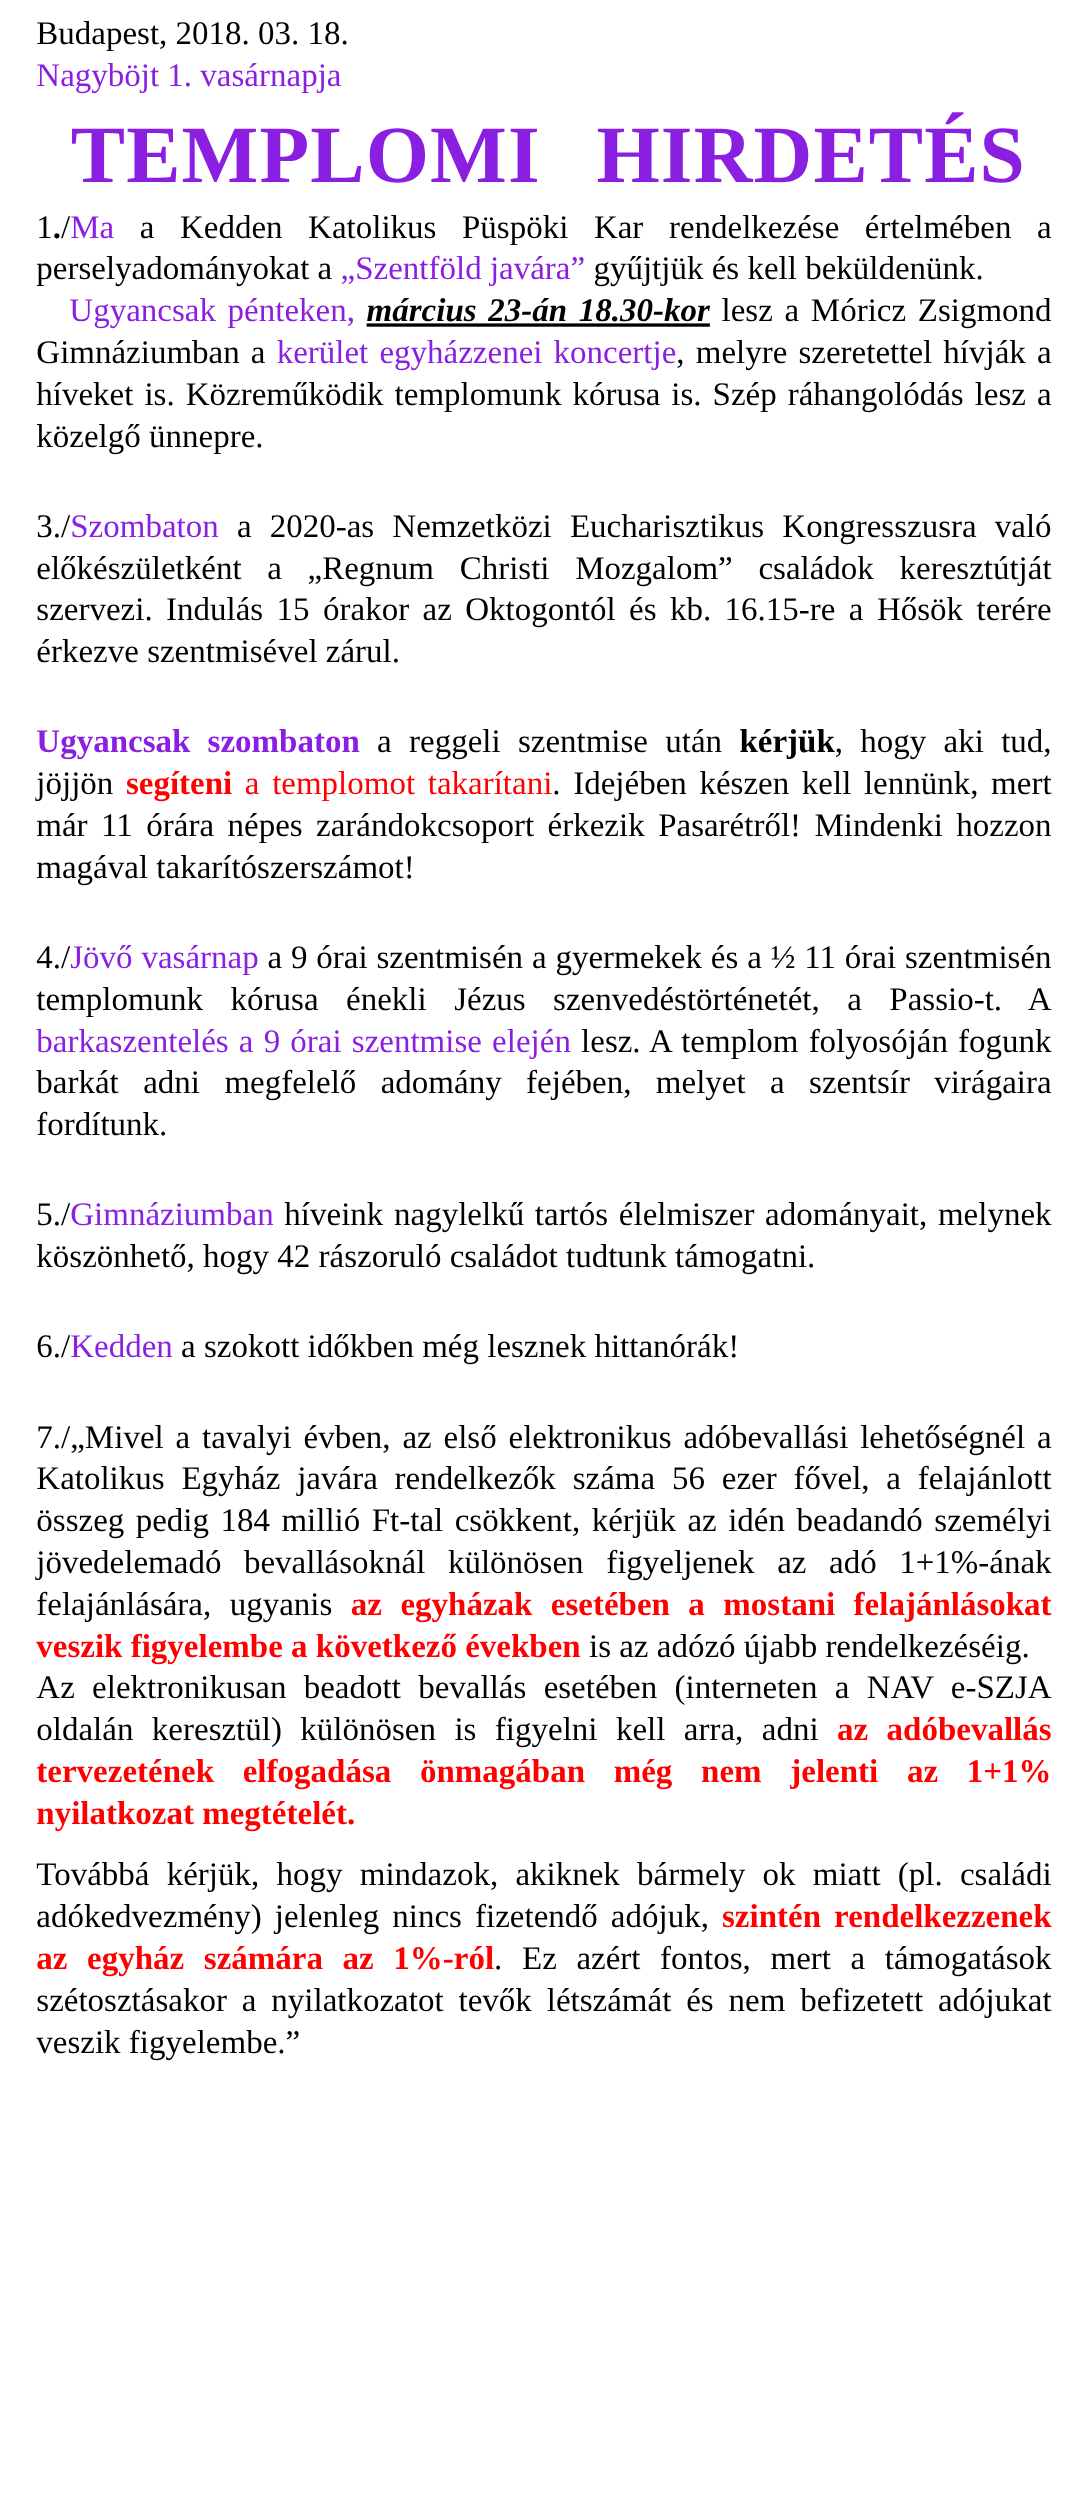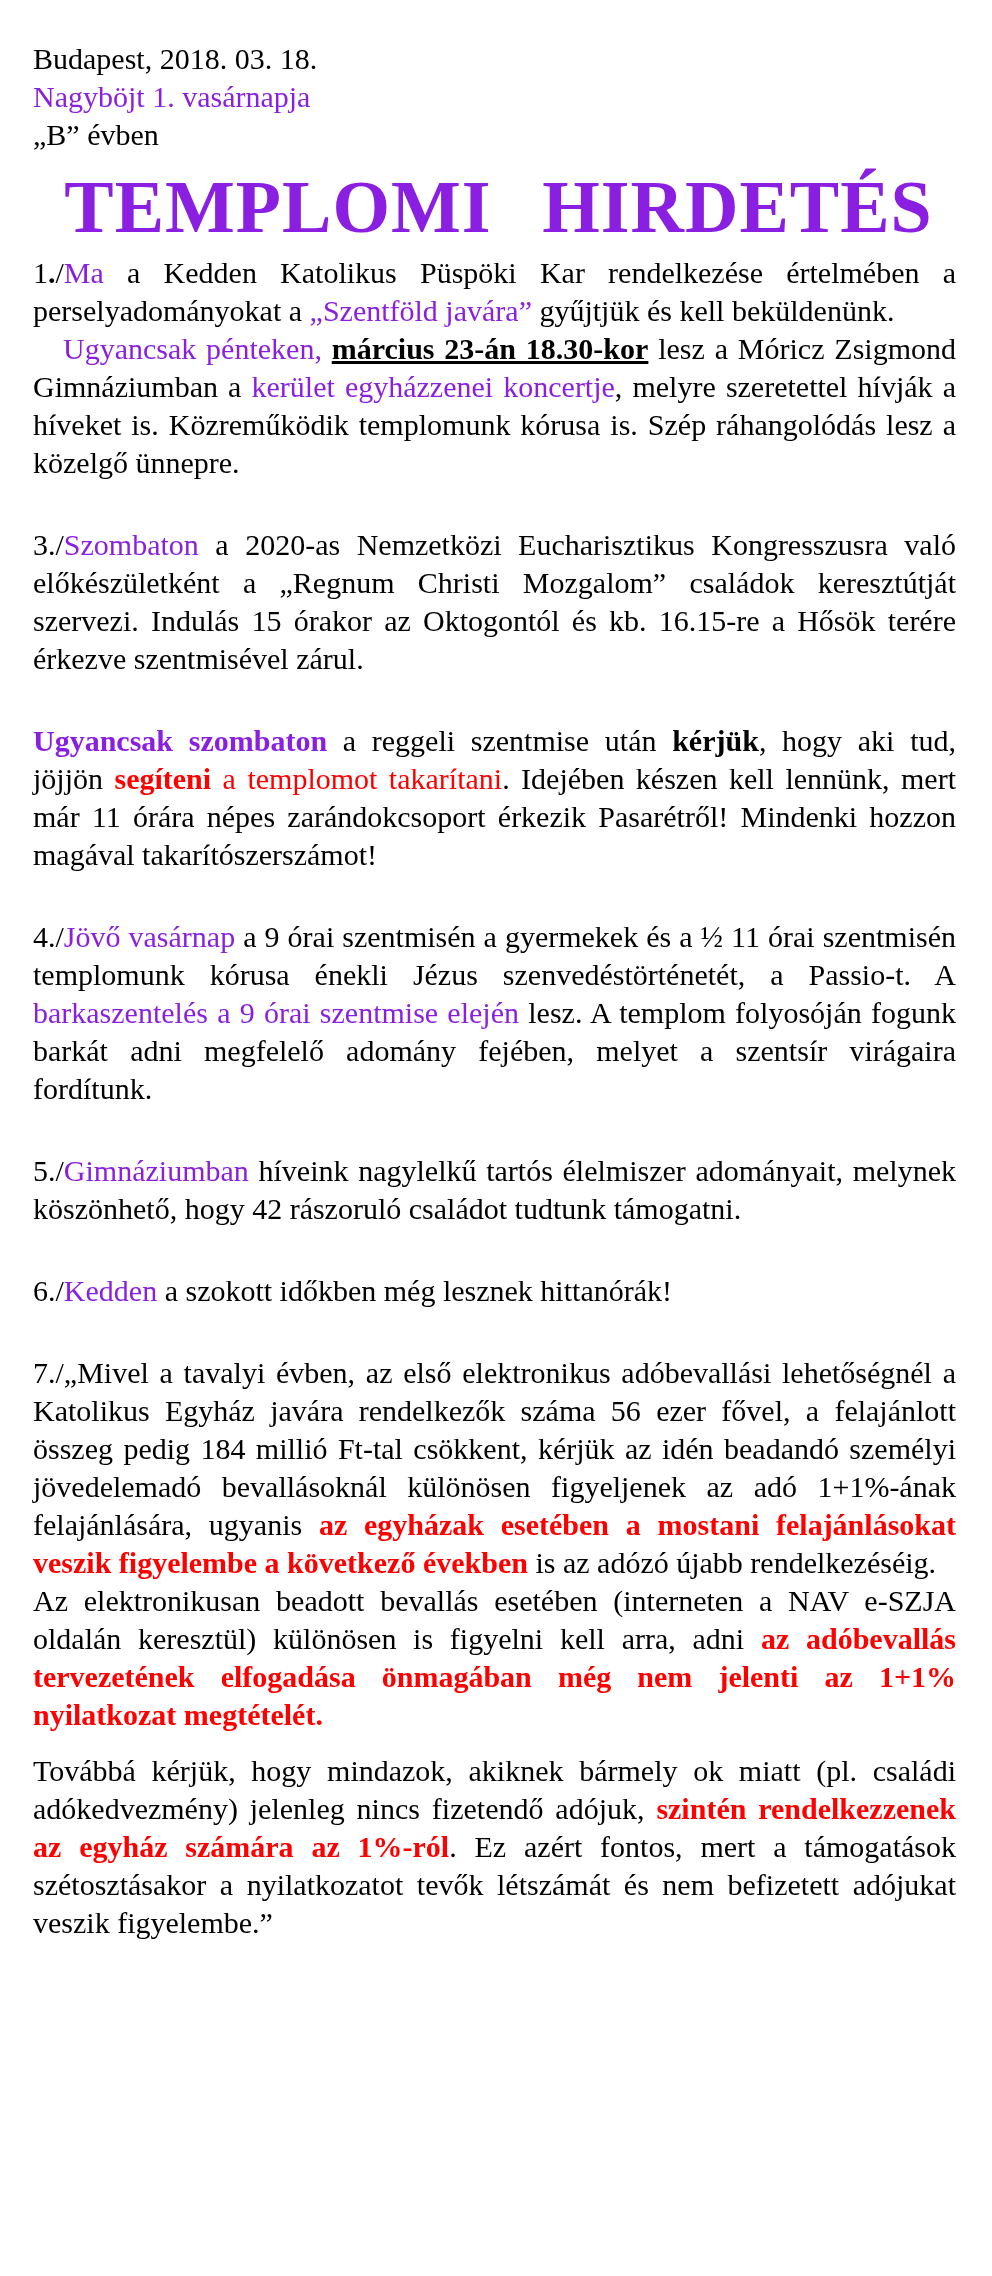--- a/index.html
+++ b/index.html
@@ -14,21 +14,21 @@
     width: 992px;
     height: 2276px;
     overflow: hidden;
     background: var(--paper);
     color: var(--ink);
     font-family: "Liberation Serif", "DejaVu Serif", serif;
   }
   .page {
     width: 992px;
     height: 1924px;
-    padding: 40px 36px 0 33px;
+    padding: 12px 36px 0 33px;
   }
   .hdr-line {
     font-size: 30px;
     line-height: 38px;
     white-space: nowrap;
   }
   .hdr-purple { color: var(--purple); }
   .doc-title {
     color: var(--purple);
     font-weight: bold;
@@ -45,35 +45,34 @@
     line-height: 38px;
     text-align: justify;
     margin: 0;
   }
   .gap    { margin-top: 44px; }
   .gap-sm { margin-top: 18px; }
   .indent { text-indent: 30px; }
   
   .s-k   { color: var(--ink); }
   .s-kb  { color: var(--ink); font-weight: bold; }
-  .s-kbu { color: var(--ink); font-weight: bold; text-decoration: underline; }
+  .s-kbu { color: var(--ink); font-weight: bold; text-decoration: underline; font-style: italic; }
   .s-p   { color: var(--purple); }
   .s-pb  { color: var(--purple); font-weight: bold; }
   .s-r   { color: var(--red); }
   .s-rb  { color: var(--red); font-weight: bold; }
 </style>
 </head>
 <body>
 
 <div class="page">
 
   <div>
     <div class="hdr-line">Budapest, 2018. 03. 18.</div>
     <div class="hdr-line hdr-purple">Nagyböjt 1. vasárnapja</div>
-    <div class="hdr-line">„B” évben</div>
   </div>
 
   <h1 class="doc-title">TEMPLOMI HIRDETÉS</h1>
 
   <p class="para"><span class="run s-k">1</span><span class="run s-kb">.</span><span class="run s-k">/</span><span class="run s-p">Ma</span><span class="run s-k"> a Kedden Katolikus Püspöki Kar rendelkezése értelmében a perselyadományokat a </span><span class="run s-p">„Szentföld javára”</span><span class="run s-k"> gyűjtjük és kell beküldenünk.</span></p>
   <p class="para indent"><span class="run s-p">Ugyancsak pénteken, </span><span class="run s-kbu">március 23-án 18.30-kor</span><span class="run s-k"> lesz a Móricz Zsigmond Gimnáziumban a </span><span class="run s-p">kerület egyházzenei koncertje</span><span class="run s-k">, melyre szeretettel hívják a híveket is. Közreműködik templomunk kórusa is. Szép ráhangolódás lesz a közelgő ünnepre.</span></p>
   <p class="para gap"><span class="run s-k">3./</span><span class="run s-p">Szombaton</span><span class="run s-k"> a 2020-as Nemzetközi Eucharisztikus Kongresszusra való előkészületként a „Regnum Christi Mozgalom” családok keresztútját szervezi. Indulás 15 órakor az Oktogontól és kb. 16.15-re a Hősök terére érkezve szentmisével zárul.</span></p>
   <p class="para gap"><span class="run s-pb">Ugyancsak szombaton</span><span class="run s-k"> a reggeli szentmise után </span><span class="run s-kb">kérjük</span><span class="run s-k">, hogy aki tud, jöjjön </span><span class="run s-rb">segíteni</span><span class="run s-r"> a templomot takarítani</span><span class="run s-k">. Idejében készen kell lennünk, mert már 11 órára népes zarándokcsoport érkezik Pasarétről! Mindenki hozzon magával takarítószerszámot!</span></p>
   <p class="para gap"><span class="run s-k">4./</span><span class="run s-p">Jövő vasárnap</span><span class="run s-k"> a 9 órai szentmisén a gyermekek és a ½ 11 órai szentmisén templomunk kórusa énekli Jézus szenvedéstörténetét, a Passio-t. A </span><span class="run s-p">barkaszentelés a 9 órai szentmise elején</span><span class="run s-k"> lesz. A templom folyosóján fogunk barkát adni megfelelő adomány fejében, melyet a szentsír virágaira fordítunk.</span></p>
   <p class="para gap"><span class="run s-k">5./</span><span class="run s-p">Gimnáziumban</span><span class="run s-k"> híveink nagylelkű tartós élelmiszer adományait, melynek köszönhető, hogy 42 rászoruló családot tudtunk támogatni.</span></p>

